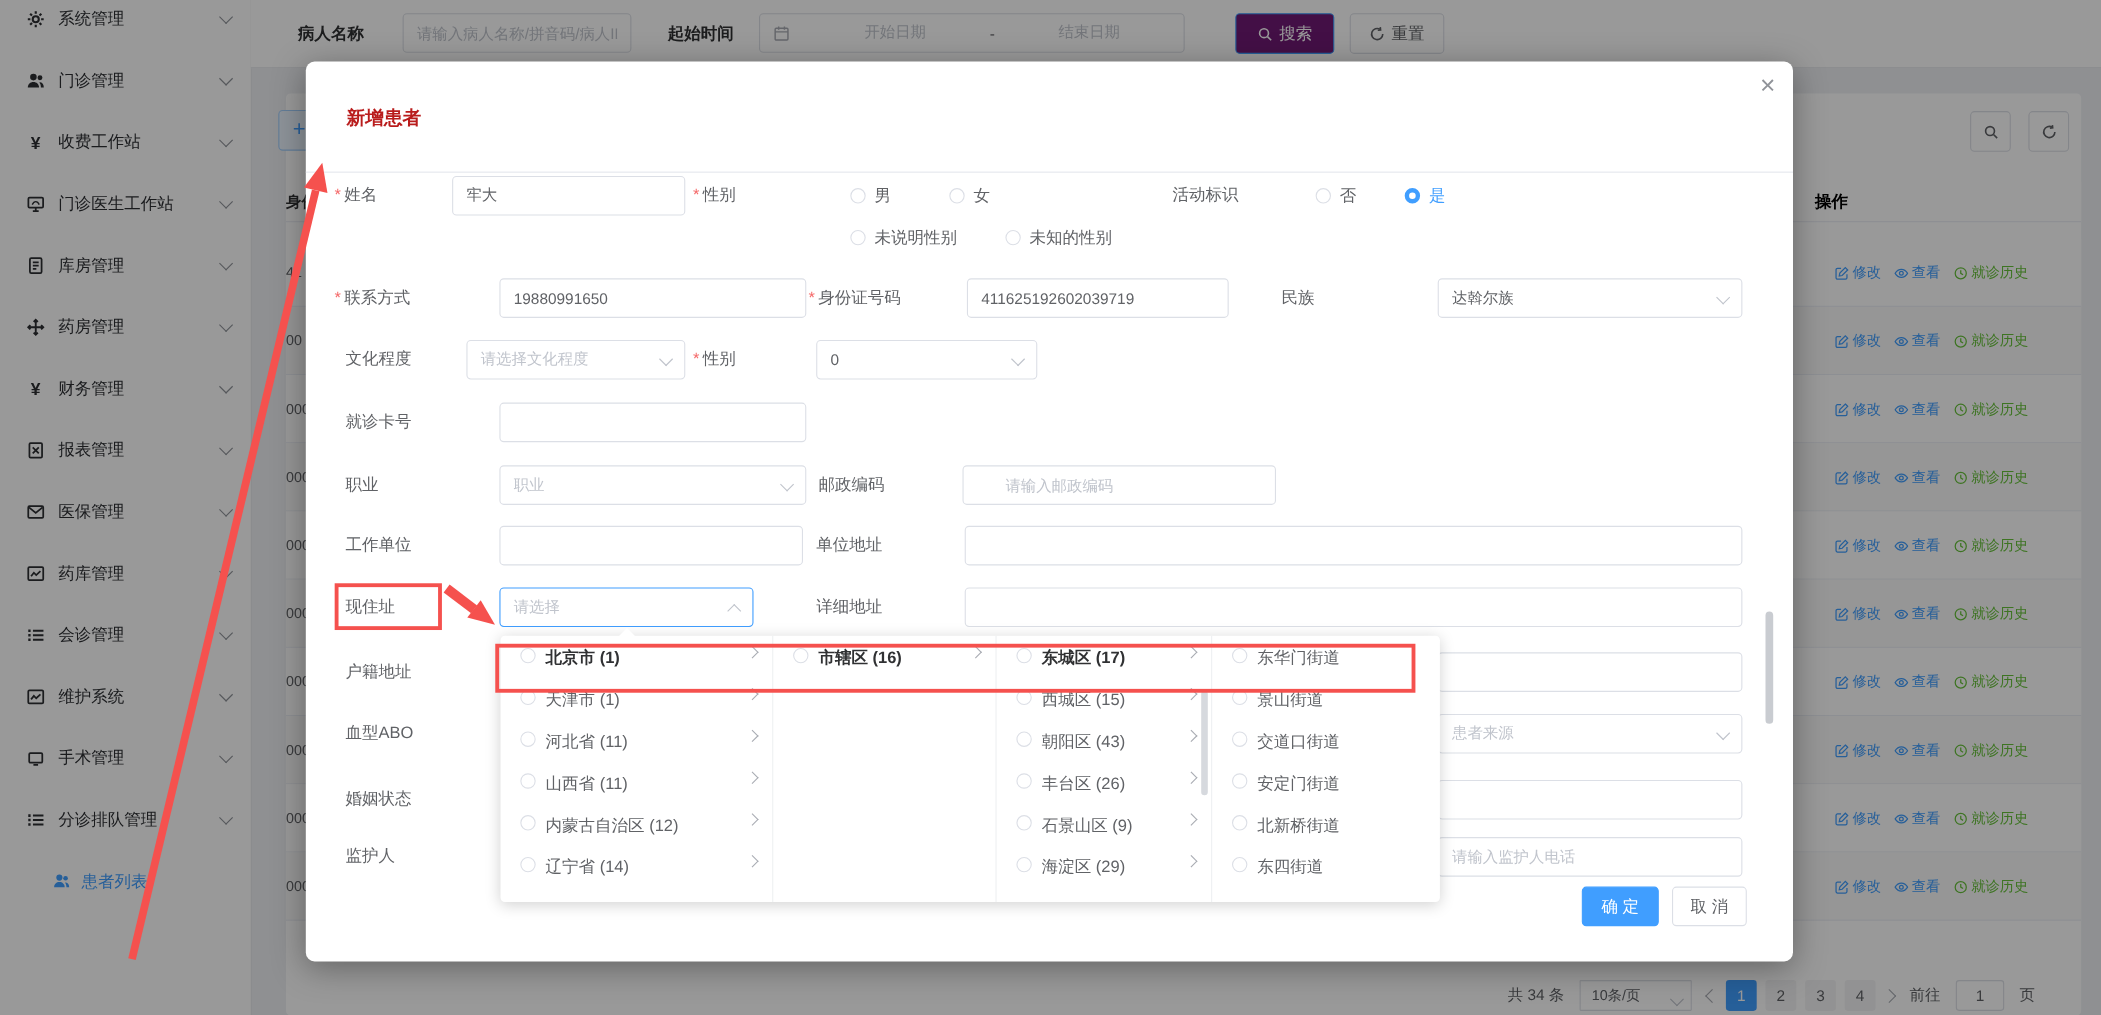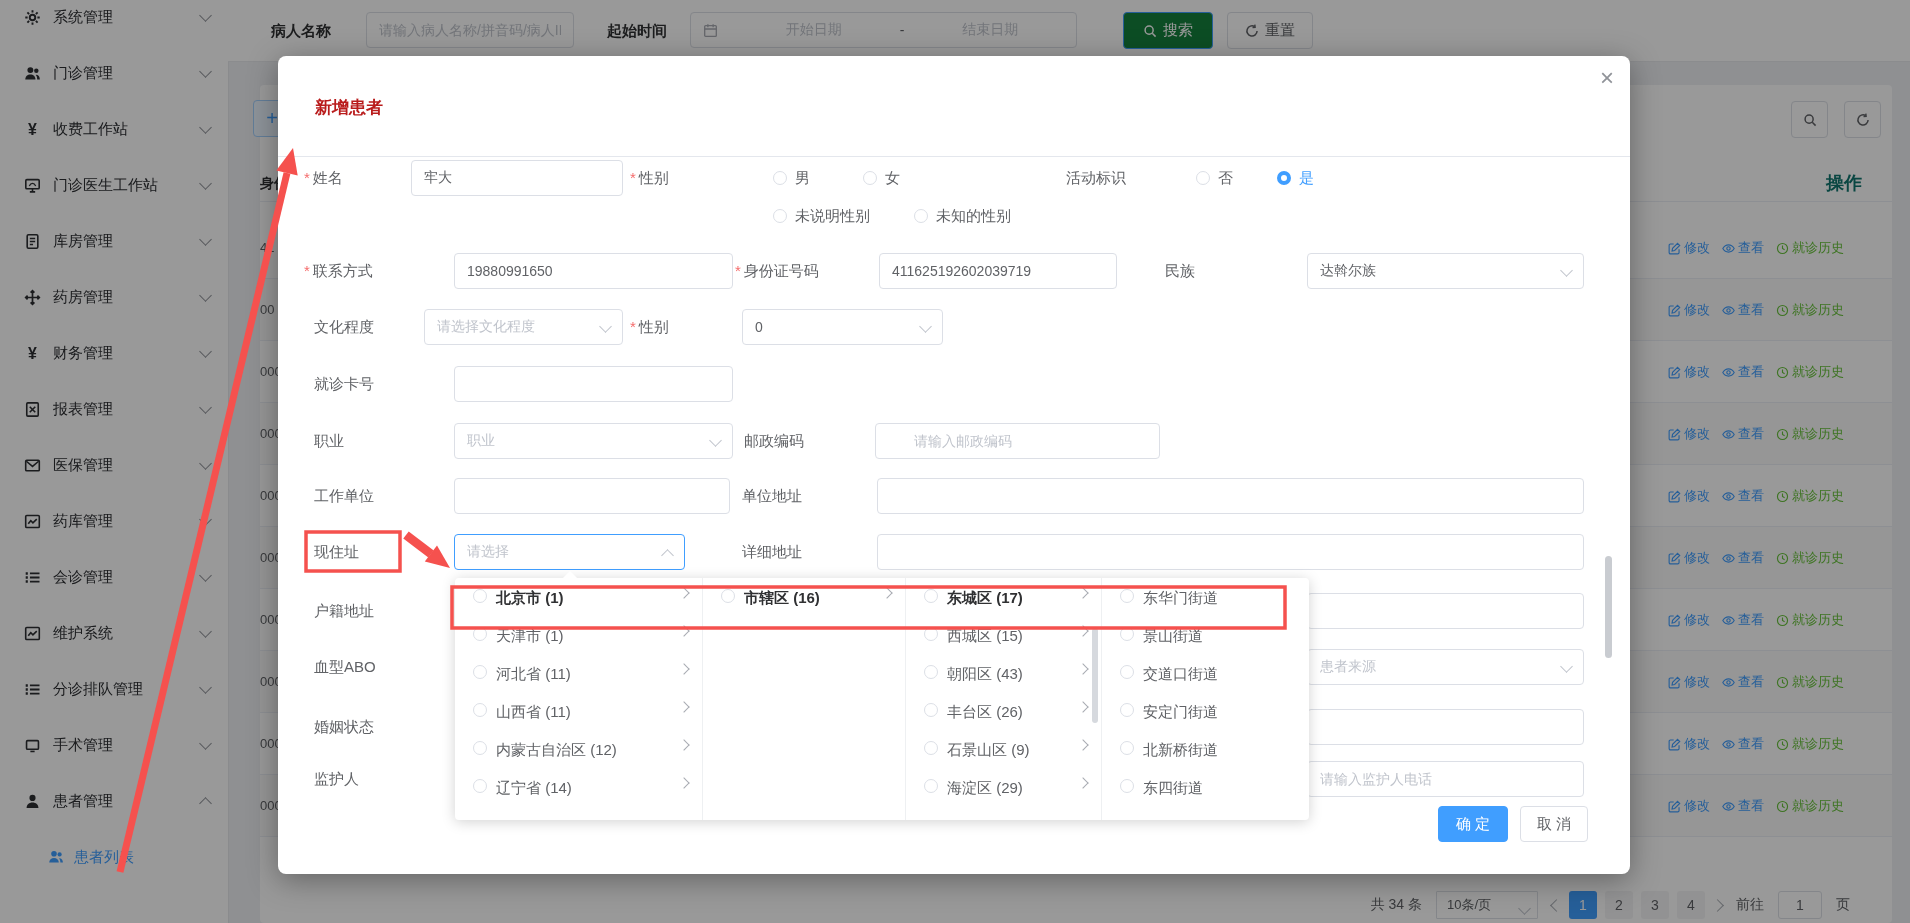--- a/index.html
+++ b/index.html
@@ -19,31 +19,31 @@
   .topbar{position:absolute;left:228px;top:0;width:1682px;height:61px;background:#fff;border-bottom:1px solid #e8eaed;z-index:1}
   .tb-label{position:absolute;font-size:15px;font-weight:bold;color:#303133;line-height:37px;top:12px;white-space:nowrap}
   .tinput{position:absolute;height:36px;box-sizing:border-box;border:1px solid #dcdfe6;border-radius:4px;
     padding:0 12px;font-size:14px;color:#606266;outline:none;background:#fff;font-family:inherit}
   .tinput::placeholder{color:#c0c4cc}
   .datebox{position:absolute;left:462px;top:12px;width:387px;height:36px;box-sizing:border-box;border:1px solid #dcdfe6;border-radius:4px;
     background:#fff;display:flex;align-items:center;font-size:14px;color:#c0c4cc}
   .cal-ic{width:15px;height:15px;color:#a8abb2;margin:0 10px 0 12px}
   .btn{position:absolute;height:37px;border-radius:4px;display:flex;align-items:center;justify-content:center;gap:6px;
     font-size:15px;cursor:pointer;box-sizing:border-box}
-  .btn-blue{background:#15803d;color:#fff;border:1px solid #409EFF}
+  .btn-blue{background:#701a75;color:#fff;border:1px solid #409EFF}
   .btn-plain{background:#fff;color:#606266;border:1px solid #dcdfe6}
   .btn-ic{width:14px;height:14px}
   .card{position:absolute;left:260px;top:85px;width:1632px;height:838px;background:#fff;border-radius:4px;z-index:1}
   .addbtn{position:absolute;left:253px;top:100px;width:38px;height:37px;box-sizing:border-box;border:1px solid #a3d0fd;background:#ecf5ff;
     color:#409EFF;border-radius:4px;font-size:20px;display:flex;align-items:center;justify-content:center;z-index:2}
   .icbtn{position:absolute;top:101px;width:37px;height:37px;box-sizing:border-box;border:1px solid #dcdfe6;background:#fff;border-radius:4px;
     display:flex;align-items:center;justify-content:center;color:#606266;z-index:2;cursor:pointer}
   .thead{position:absolute;left:260px;top:165px;width:1632px;height:37px;box-sizing:border-box;border-bottom:1px solid #ebeef5;background:#fff;z-index:2}
   .thead .hfrag{position:absolute;left:0;top:0;width:20px;overflow:hidden;white-space:nowrap;line-height:37px;font-size:14px;font-weight:bold;color:#303133}
-  .thead .hop{position:absolute;left:1390px;top:0;width:212px;text-align:right;line-height:37px;font-size:18px;font-weight:bold;color:#0f766e}
+  .thead .hop{position:absolute;left:1390px;top:0;width:212px;text-align:left;line-height:37px;font-size:15px;font-weight:bold;color:#000000}
   .trow{position:absolute;left:260px;width:1632px;height:62px;box-sizing:border-box;border-bottom:1px solid #ebeef5;background:#fff;z-index:2}
   .trow.alt{background:#fafafa}
   .trow .rid{position:absolute;left:0;top:0;width:20px;overflow:hidden;white-space:nowrap;line-height:62px;font-size:13px;color:#606266}
   .acts{position:absolute;left:1390px;top:0;width:212px;height:62px;display:flex;align-items:center;justify-content:center;gap:12px}
   .act{display:flex;align-items:center;gap:3px;font-size:13px;cursor:pointer;white-space:nowrap}
   .act.blue{color:#409EFF}.act.green{color:#67C23A}
   .act-ic{width:13px;height:13px}
   .pagin{position:absolute;right:60px;top:889px;height:32px;display:flex;align-items:center;gap:14px;font-size:14px;color:#606266;z-index:2}
   .psel{width:102px;height:28px;box-sizing:border-box;border:1px solid #dcdfe6;border-radius:1px;background:#fff;display:flex;align-items:center;
     padding:0 10px;font-size:13px;color:#606266;position:relative}
@@ -234,52 +234,40 @@
               <path d="M4 10.2l2.4-3 2 2L12 5.8"></path>
             </g>
           </svg>
         </span>
         <span class="sb-lab">维护系统</span>
         <span class="chev down"></span>
       </div>
     <div class="sb-item">
         <span class="sb-ic">
           <svg viewBox="0 0 16 16">
+            <g fill="none" stroke="currentColor" stroke-width="1.5">
+              <rect x="2.4" y="3.4" width="11.2" height="8.2" rx="1"></rect>
+              <path d="M6 13.6h4"></path>
+            </g>
+          </svg>
+        </span>
+        <span class="sb-lab">手术管理</span>
+        <span class="chev down"></span>
+      </div>
+    <div class="sb-item">
+        <span class="sb-ic">
+          <svg viewBox="0 0 16 16">
             <g stroke="currentColor" stroke-width="1.7">
               <path d="M5.6 4.2h9M5.6 8h9M5.6 11.8h9"></path>
               <path d="M1.6 4.2h2M1.6 8h2M1.6 11.8h2" stroke-width="2.2"></path>
             </g>
           </svg>
         </span>
         <span class="sb-lab">分诊排队管理</span>
         <span class="chev down"></span>
-      </div>
-    <div class="sb-item">
-        <span class="sb-ic">
-          <svg viewBox="0 0 16 16">
-            <g fill="none" stroke="currentColor" stroke-width="1.5">
-              <rect x="2.4" y="3.4" width="11.2" height="8.2" rx="1"></rect>
-              <path d="M6 13.6h4"></path>
-            </g>
-          </svg>
-        </span>
-        <span class="sb-lab">手术管理</span>
-        <span class="chev down"></span>
-      </div>
-    <div class="sb-item">
-        <span class="sb-ic">
-          <svg viewBox="0 0 16 16">
-            <g fill="currentColor">
-              <circle cx="8" cy="4.6" r="2.9"></circle>
-              <path d="M2.4 14.2c0-3.3 2.4-5.3 5.6-5.3s5.6 2 5.6 5.3z"></path>
-            </g>
-          </svg>
-        </span>
-        <span class="sb-lab">患者管理</span>
-        <span class="chev up"></span>
       </div>
     <div class="sb-sub">
         <span class="sb-ic">
           <svg viewBox="0 0 16 16">
             <g fill="currentColor">
               <circle cx="6" cy="4.8" r="2.8"></circle>
               <path d="M1.2 13.6c0-2.9 2.1-4.7 4.8-4.7s4.8 1.8 4.8 4.7z"></path>
               <circle cx="11.6" cy="5.4" r="2.1"></circle>
               <path d="M11.9 9.2c1.9.4 3 1.9 3 4.4h-2.5c0-1.8-.4-3.3-1.4-4.2z"></path>
             </g>

